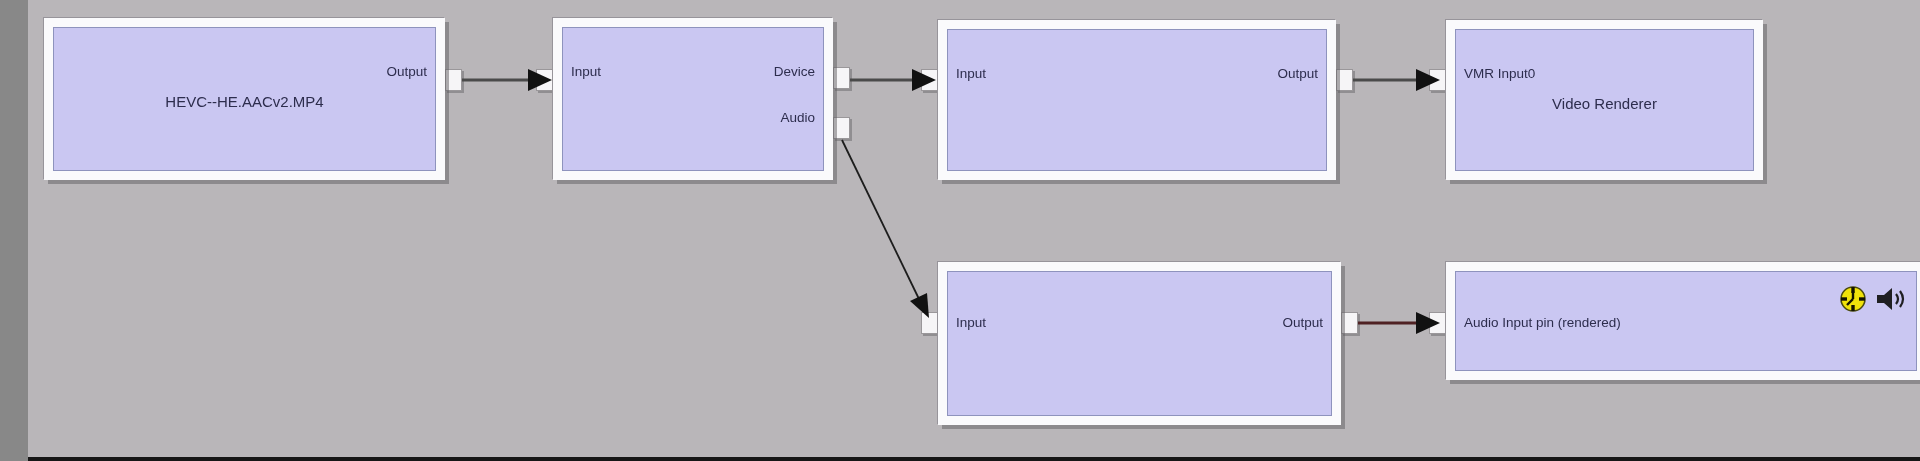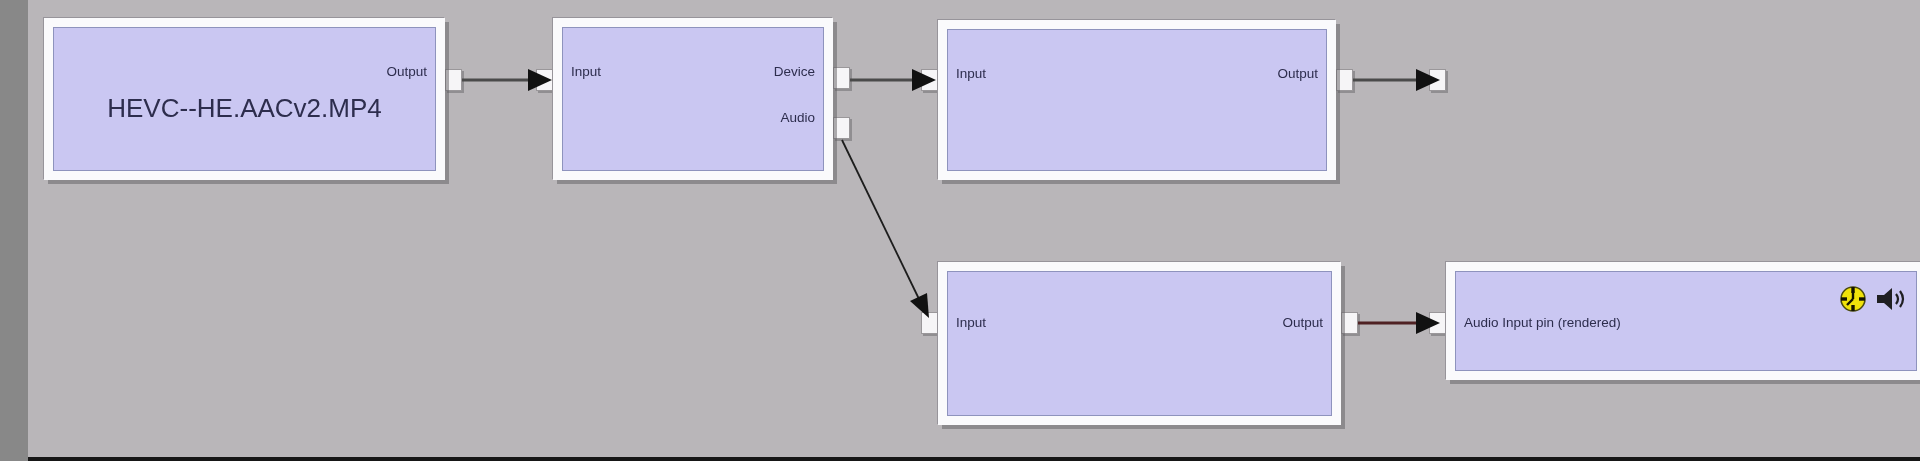--- a/index.html
+++ b/index.html
@@ -10,21 +10,21 @@
     margin-left:28px;
   }
   .fbox{
     position:absolute;box-sizing:border-box;
     background:#cac7f2;
     border:9px solid #fafafc;
     box-shadow:4px 4px 0 rgba(96,94,98,.5), -1px -1px 0 #97949a, inset 0 0 0 1px #8e93bd;
   }
   .fbox .title{
     position:absolute;left:0;right:0;text-align:center;
-    font-size:26px;color:#2d2d4d;white-space:nowrap;letter-spacing:0;
+    font-size:15px;color:#2d2d4d;white-space:nowrap;letter-spacing:0;
   }
   .pin-label{
     position:absolute;font-size:13.5px;color:#2d2d4d;white-space:nowrap;
   }
   .pl-left{left:9px}
   .pl-right{right:9px}
   .row-top .pin-label{top:37px}
   .row-top .title{top:66px}
   .row-bottom .pin-label{top:44px}
   .row-bottom .title{top:72px}
@@ -63,20 +63,24 @@
     <span class="pin-label pl-left">Input</span>
     <span class="pin-label pl-right">Device</span>
     <span class="pin-label pl-right pin-audio">Audio</span>
   </div>
 
   <div class="fbox row-top" style="left:910px;top:20px;width:398px;height:160px">
     <span class="pin-label pl-left">Input</span>
     <span class="pin-label pl-right">Output</span>
   </div>
 
+  <div class="fbox row-top" style="left:1418px;top:20px;width:317px;height:160px">
+    <span class="pin-label pl-left">VMR Input0</span>
+    <div class="title">Video Renderer</div>
+  </div>
 
   <div class="fbox row-bottom" style="left:910px;top:262px;width:403px;height:163px">
     <span class="pin-label pl-left">Input</span>
     <span class="pin-label pl-right">Output</span>
   </div>
 
   <div class="fbox row-bottom" style="left:1418px;top:262px;width:480px;height:118px">
     <div class="box-icons">
       <svg width="28" height="28" viewBox="0 0 28 28">
         <circle cx="14" cy="14" r="12" fill="#f0e20a" stroke="#4a4a10" stroke-width="1.5"></circle>

